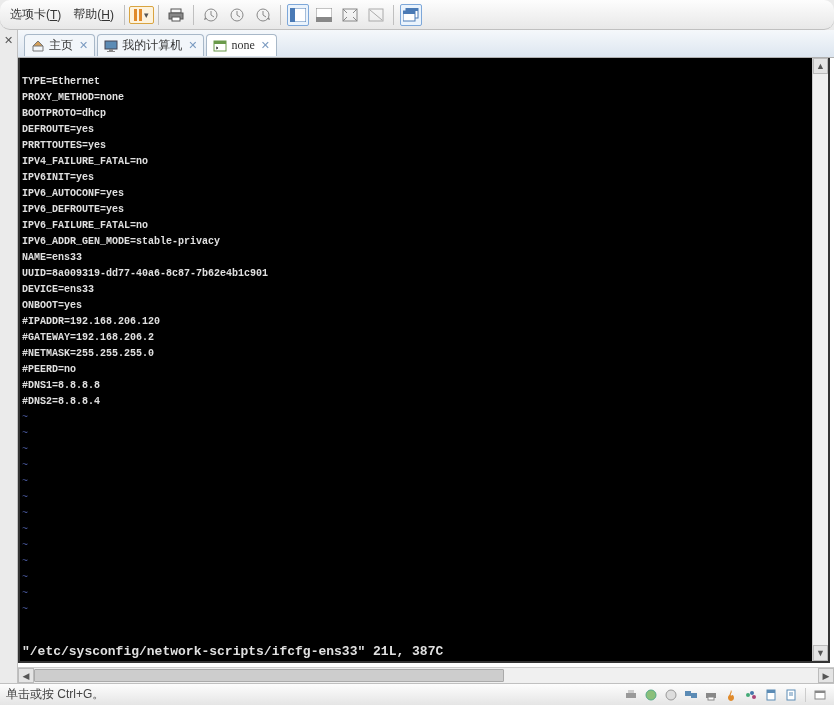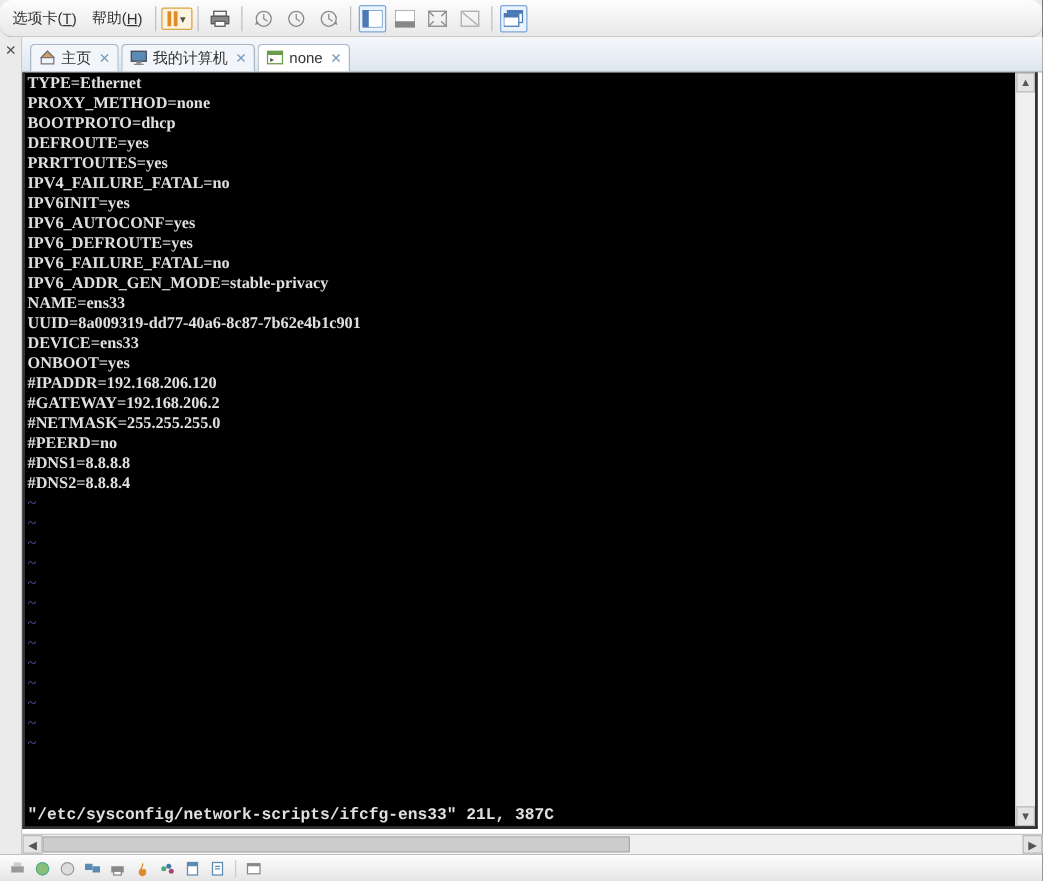--- a/index.html
+++ b/index.html
@@ -31,43 +31,44 @@
 .left-gutter { width: 18px; background: #ebebeb; border-right: 1px solid #c0c0c0; position: relative; }
 .left-gutter .x { position: absolute; top: 4px; left: 4px; color: #555; font-size: 11px; cursor: pointer; }
 .content-area { flex: 1; display: flex; flex-direction: column; background: #fff; }
 
 
 .tab-bar {
   height: 28px;
   background: linear-gradient(to bottom, #f5f8fb, #dde6f0);
   border-bottom: 1px solid #b0b0b0;
   display: flex;
-  align-items: center;
+  align-items: flex-start;
   padding-left: 6px;
   padding-top: 4px;
+  font-family: Liberation Serif, serif;
 }
 .tab {
   display: flex; align-items: center;
   height: 22px;
   padding: 0 6px;
   margin-right: 2px;
   background: #f2f6fa;
   border: 1px solid #a8b8c8;
   border-bottom: none;
   border-radius: 4px 4px 0 0;
   font-size: 12px; color: #333;
   cursor: pointer;
 }
 .tab.active { background: #fff; }
 .tab .tab-icon { width: 14px; height: 14px; margin-right: 4px; display: flex; align-items: center; justify-content: center; }
 .tab .tab-close { margin-left: 6px; color: #7a9ac0; font-size: 11px; cursor: pointer; }
 
 
 .terminal-wrap { flex: 1; background: #000; position: relative; overflow: hidden; border: 2px solid #333; border-top: none; margin: 0 4px 4px 0;}
-.terminal-inner { padding: 0 2px; font-family: Liberation Serif, serif; font-size: 13px; line-height: 16px; white-space: pre; }
+.terminal-inner { padding: 16px 2px; font-family: Liberation Mono, monospace; font-size: 10px; line-height: 16px; white-space: pre; }
 .term-line { color: #e0e0e0; font-weight: bold; }
 .term-tilde { color: #4a5aa0; }
 .term-status { position: absolute; bottom: 2px; left: 2px; color: #e0e0e0; font-family: "Courier New", monospace; font-size: 13px; font-weight: bold; }
 .scrollbar-v { position: absolute; right: 0; top: 0; bottom: 0; width: 16px; background: #f0f0f0; border-left: 1px solid #ccc; }
 .scrollbar-v .sb-btn { height: 16px; background: #e4e4e4; border: 1px solid #bbb; display: flex; align-items: center; justify-content: center; font-size: 9px; color: #555; }
 .scrollbar-v .sb-track { position: absolute; top: 16px; bottom: 16px; left: 0; right: 0; }
 .scrollbar-v .sb-btn.bottom { position: absolute; bottom: 0; left: 0; right: 0; }
 
 .main-wrap .content-area { position: relative; }
 .content-scroll-h { height: 16px; background: #f0f0f0; border-top: 1px solid #ccc; display: flex; }
@@ -239,20 +240,21 @@
       <div class="sb-btn">◀</div>
       <div class="sb-track">
         <div class="sb-thumb"></div>
       </div>
       <div class="sb-btn">▶</div>
     </div>
   </div>
 </div>
 
 <div class="statusbar">
+  <div class="status-text">单击或按 Ctrl+G。</div>
   <div class="status-icons">
     <span class="status-icon">
         <svg width="14" height="14" viewBox="0 0 14 14">
           <rect x="2" y="5" width="10" height="5" fill="#999"></rect>
           <rect x="4" y="2" width="6" height="3" fill="#ccc"></rect>
         </svg>
       </span>
     <span class="status-icon">
         <svg width="14" height="14" viewBox="0 0 14 14">
           <circle cx="7" cy="7" r="5" fill="#8abf7a" stroke="#5a8"></circle>

